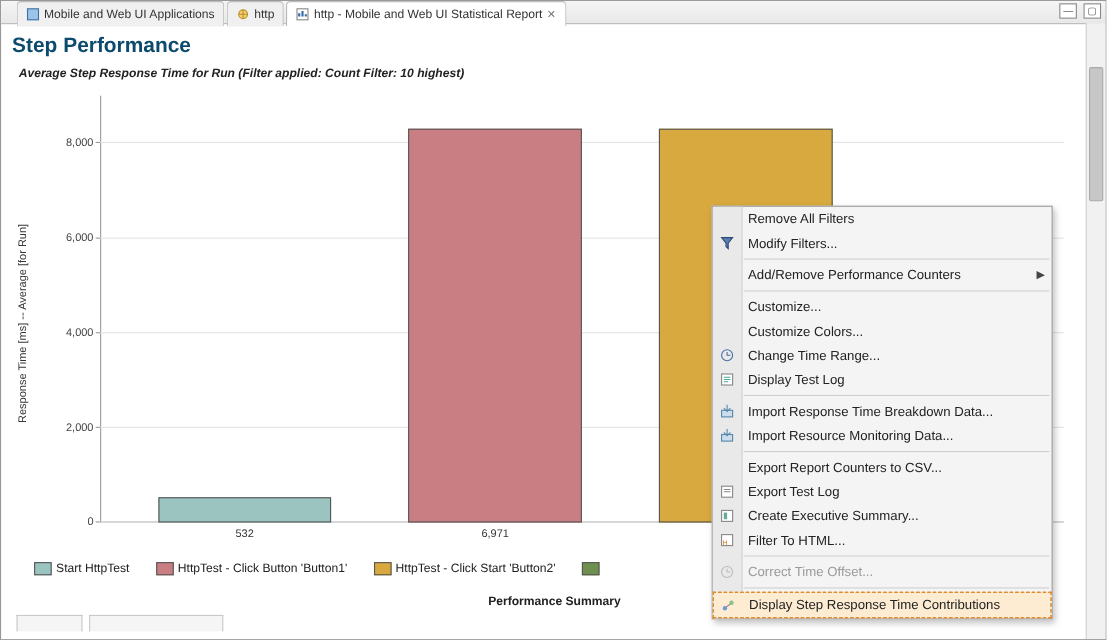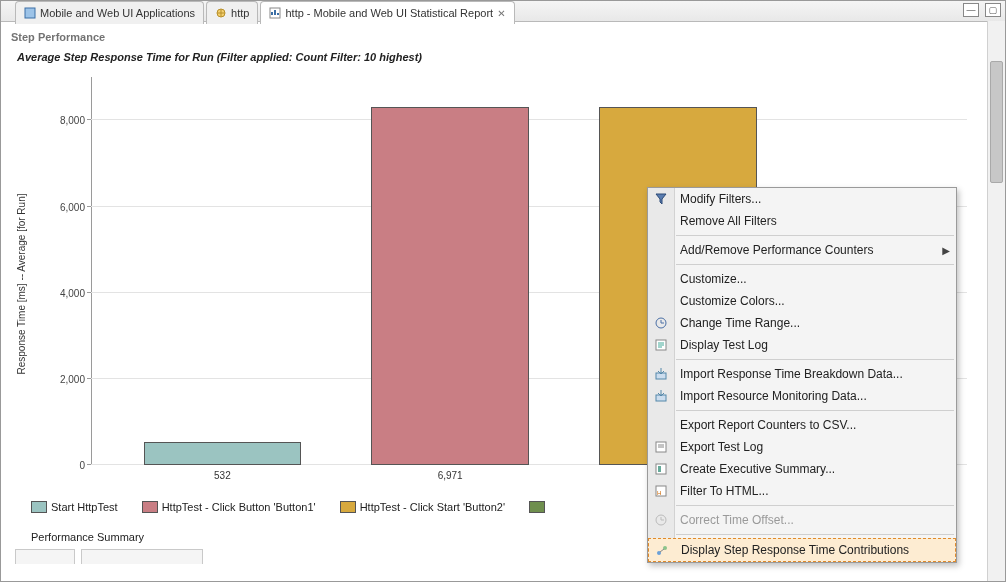--- a/index.html
+++ b/index.html
@@ -9,37 +9,37 @@
   .tab{display:flex;align-items:center;gap:4px;padding:2px 8px;height:18px;border:1px solid #b9b9b9;border-bottom:none;background:#f0f0f0;border-radius:4px 4px 0 0;margin-right:2px;font-size:11px;color:#333;white-space:nowrap;}
   .tab.active{background:#fff;position:relative;z-index:2;}
   .tab .ticon{width:12px;height:12px;display:flex;align-items:center;justify-content:center;}
   .tab .close{font-size:10px;color:#777;}
   .tabbar .winctrl{position:absolute;right:4px;top:2px;display:flex;gap:6px;}
   .winctrl span{width:14px;height:12px;border:1px solid #888;background:#fff;display:flex;align-items:center;justify-content:center;font-size:9px;color:#555;}
   
   .content{position:absolute;left:0;right:18px;top:20px;bottom:0;overflow:hidden;padding:8px 10px;}
   .scrollbar{position:absolute;right:0;top:20px;bottom:0;width:17px;background:#f1f1f1;border-left:1px solid #d0d0d0;}
   .scrollbar .thumb{position:absolute;left:2px;right:2px;top:40px;height:120px;background:#c7c7c7;border:1px solid #a9a9a9;border-radius:2px;}
-  h1.section{color:#737373;font-size:11px;font-weight:bold;margin:2px 0 8px 0;}
+  h1.section{color:#0c4a6e;font-size:19px;font-weight:bold;margin:2px 0 8px 0;}
   .subtitle{font-weight:bold;font-size:11px;margin:0 0 6px 6px;font-style:italic;}
   .chart{position:relative;height:430px;margin-left:16px;}
   .yaxis-label{position:absolute;left:-6px;top:50%;transform:translate(-50%,-50%) rotate(-90deg);transform-origin:center;font-size:10px;color:#333;white-space:nowrap;}
   .plotframe{position:absolute;left:64px;top:8px;right:10px;bottom:34px;}
   .plot{position:absolute;inset:0;}
   .axis-line{position:absolute;left:0;right:0;bottom:0;height:1px;background:#9a9a9a;}
   .yaxis-line{position:absolute;left:0;top:0;bottom:0;width:1px;background:#9a9a9a;}
   .tick{position:absolute;left:-46px;width:40px;text-align:right;font-size:10px;color:#444;transform:translateY(50%);}
   .grid{position:absolute;left:0;right:0;height:1px;background:#e3e3e3;}
   .tickmark{position:absolute;left:-4px;width:4px;height:1px;background:#9a9a9a;}
   .bar{position:absolute;bottom:0;border:1px solid #555;box-sizing:border-box;}
   .bar-label{position:absolute;font-size:10px;color:#333;transform:translateX(-50%);bottom:-16px;}
   .legend{display:flex;gap:24px;align-items:center;margin:2px 0 0 20px;font-size:11px;}
   .swatch{width:14px;height:10px;border:1px solid #555;display:inline-block;margin-right:4px;vertical-align:middle;}
   .legend-item{display:flex;align-items:center;}
-  .perf-summary{font-weight:normal;font-size:11px;margin:18px 0 0 20px;}
+  .perf-summary{font-weight:bold;font-size:11px;margin:18px 0 0 20px;text-align:center;}
   .summary-tabs{display:flex;gap:6px;margin:6px 0 0 4px;}
   .summary-tabs span{width:58px;height:14px;border:1px solid #c9c9c9;border-bottom:none;background:#f5f5f5;}
   
   .ctxmenu{position:absolute;left:646px;top:186px;width:308px;background:#f4f4f4;border:1px solid #9a9a9a;box-shadow:2px 3px 6px rgba(0,0,0,.25);font-size:12px;color:#222;}
   .ctxmenu .iconcol{position:absolute;left:0;top:0;bottom:0;width:26px;background:#e9e9e9;border-right:1px solid #d2d2d2;}
   .mi{position:relative;display:flex;align-items:center;height:22px;padding-left:32px;padding-right:18px;white-space:nowrap;}
   .mi .micon{position:absolute;left:5px;width:16px;height:16px;display:flex;align-items:center;justify-content:center;}
   .mi .sub{position:absolute;right:6px;font-size:10px;color:#444;}
   .mi.disabled{color:#9a9a9a;}
   .msep{height:1px;margin:3px 2px 3px 28px;background:#cfcfcf;}
@@ -148,29 +148,29 @@
     <div class="summary-tabs">
       <span></span>
       <span style="width:120px"></span>
     </div>
   </div>
 
   <div class="ctxmenu">
     <div class="iconcol"></div>
 
     <div class="mi">
+      <span>Remove All Filters</span>
+    </div>
+    <div class="mi">
       <span class="micon">
           <svg width="14" height="14">
             <path d="M2 2 H12 L8 7 V12 L6 10 V7 Z" fill="#5a7db0" stroke="#2c4a77"></path>
           </svg>
         </span>
       <span>Modify Filters...</span>
-    </div>
-    <div class="mi">
-      <span>Remove All Filters</span>
     </div>
     <div class="msep"></div>
     <div class="mi">
       <span>Add/Remove Performance Counters</span>
       <span class="sub">▶</span>
     </div>
     <div class="msep"></div>
     <div class="mi">
         <span>Customize...</span>
       </div>

